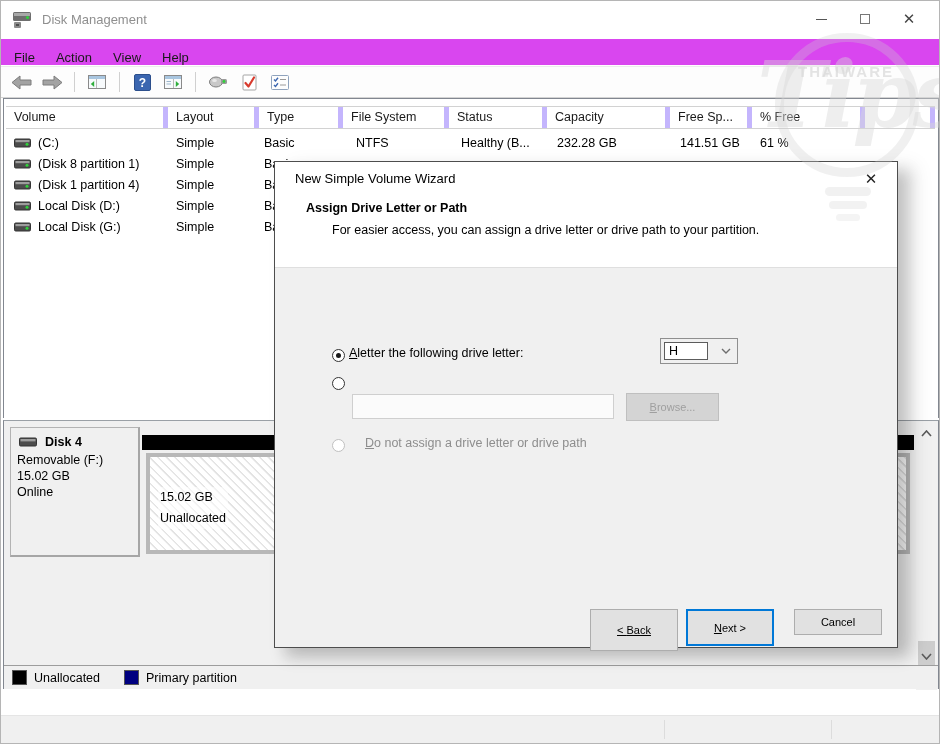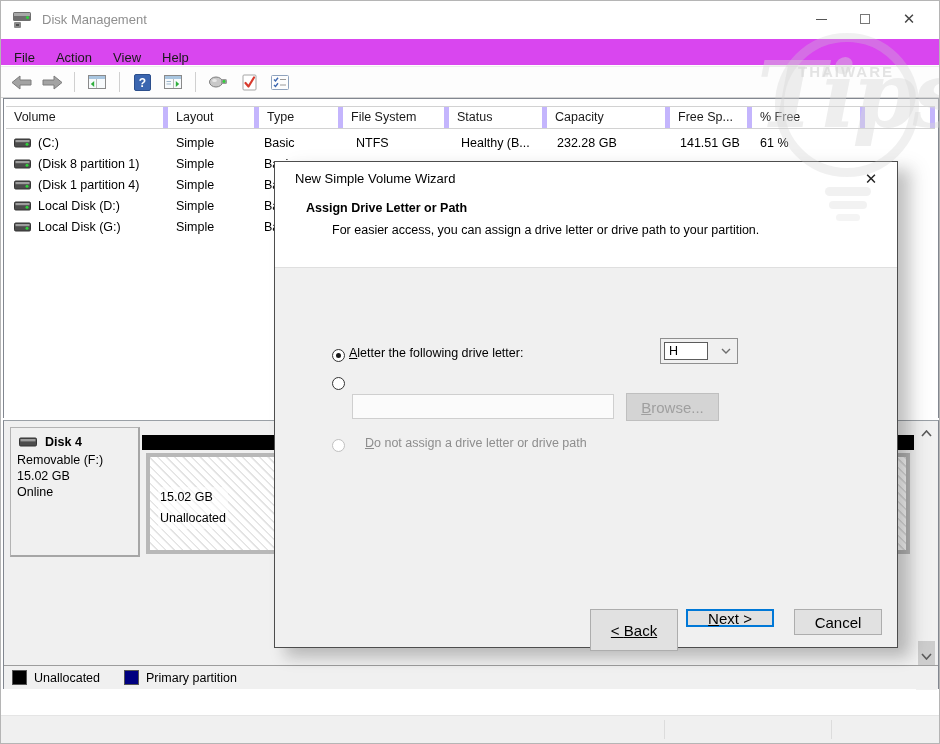--- a/index.html
+++ b/index.html
@@ -80,24 +80,24 @@
   .radio.dis { border-color:#c0c0c0; }
   .radio-label { position:absolute; font-size:12.5px; color:#000; white-space:nowrap; }
   .radio-label.dis { color:#8d8d8d; }
   .ukey { text-decoration:underline; }
 
   .combo { position:absolute; left:385px; top:176px; width:78px; height:26px; background:#f0f0f0; border:1px solid #8f8f8f; }
   .combo-field { position:absolute; left:3px; top:3px; width:44px; height:18px; background:#fff; border:1px solid #5c5c5c; font-size:12.5px; padding:1px 0 0 4px; color:#000; }
   .combo-arrow { position:absolute; right:6px; top:9px; }
 
   .folder-input { position:absolute; left:77px; top:232px; width:262px; height:25px; background:#fbfbfb; border:1px solid #cfcfcf; font-size:12.5px; padding-left:5px; color:#444; font-family:"Liberation Sans",sans-serif; }
-  .btn { border:1px solid #adadad; background:#e1e1e1; font-size:15px; color:#000; display:flex; align-items:center; justify-content:center; font-family:"Liberation Sans",sans-serif; }
+  .btn { border:1px solid #adadad; background:#e1e1e1; font-size:11px; color:#000; display:flex; align-items:center; justify-content:center; font-family:"Liberation Sans",sans-serif; }
   .btn-browse { position:absolute; left:351px; top:231px; width:93px; height:28px; background:#d4d4d4; border-color:#bfbfbf; color:#9f9f9f; }
   .btn-back { position:absolute; left:315px; top:447px; width:88px; height:42px;text-decoration:underline; }
-  .btn-next { position:absolute; left:411px; top:447px; width:88px; height:18px; border:2px solid #0078d7; }
+  .btn-next { position:absolute; left:411px; top:447px; width:88px; height:37px; border:2px solid #0078d7; }
   .btn-cancel { position:absolute; left:519px; top:447px; width:88px; height:26px; }
 
   
   .watermark { position:absolute; left:752px; top:18px; width:188px; height:250px; z-index:60; pointer-events:none; }
   .wm-bulb { position:absolute; left:22px; top:14px; width:144px; height:144px; border:9px solid rgba(205,205,205,.30); border-radius:50%; }
   .wm-script { position:absolute; left:4px; top:22px; font-family:"DejaVu Serif", serif; font-style:italic; font-weight:bold; font-size:92px; color:rgba(215,215,215,.42); letter-spacing:-4px; }
   .wm-caps { position:absolute; left:45px; top:44px; font-size:15px; font-weight:bold; letter-spacing:2px; color:rgba(205,205,205,.55); }
   .wm-base1 { position:absolute; left:72px; top:168px; width:46px; height:9px; border-radius:5px; background:rgba(210,210,210,.30); }
   .wm-base2 { position:absolute; left:76px; top:182px; width:38px; height:8px; border-radius:5px; background:rgba(210,210,210,.28); }
   .wm-base3 { position:absolute; left:83px; top:195px; width:24px; height:7px; border-radius:4px; background:rgba(210,210,210,.25); }

